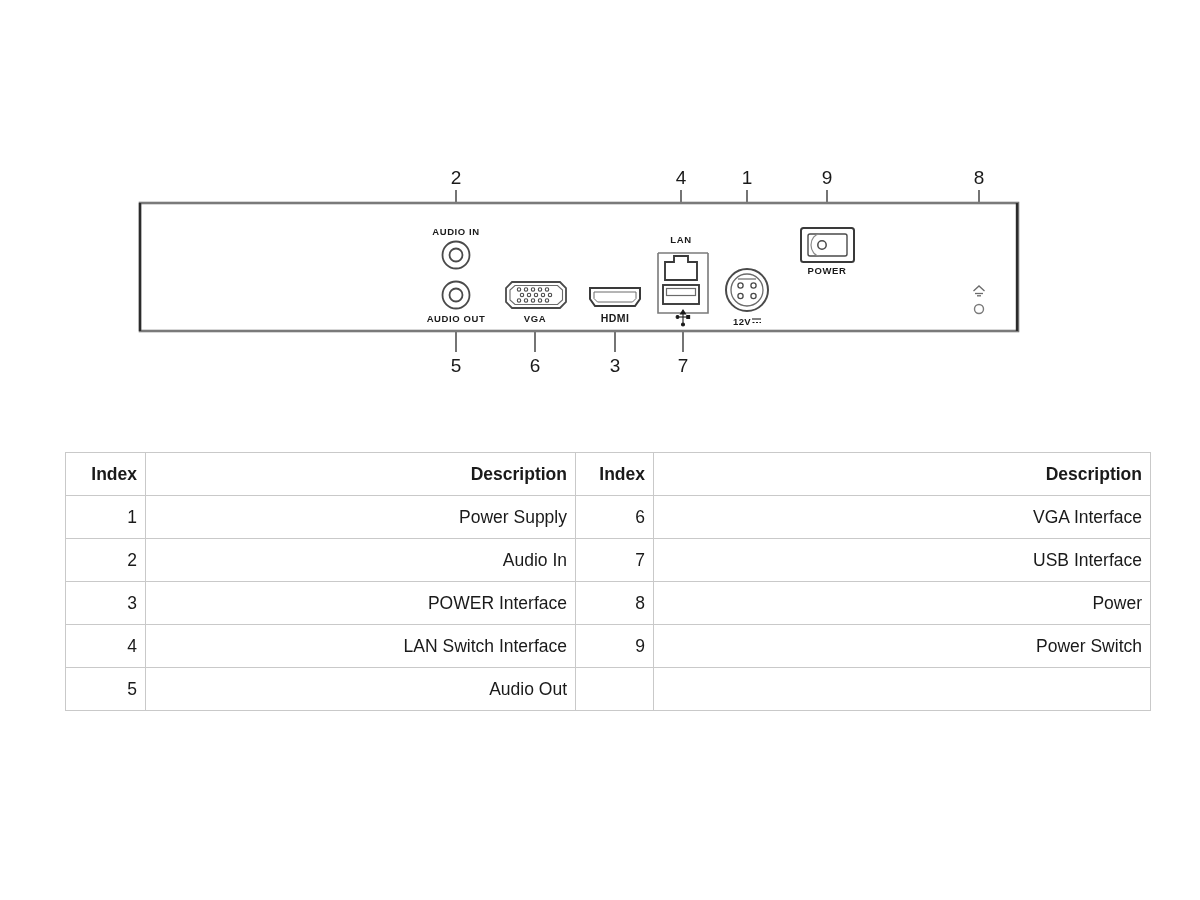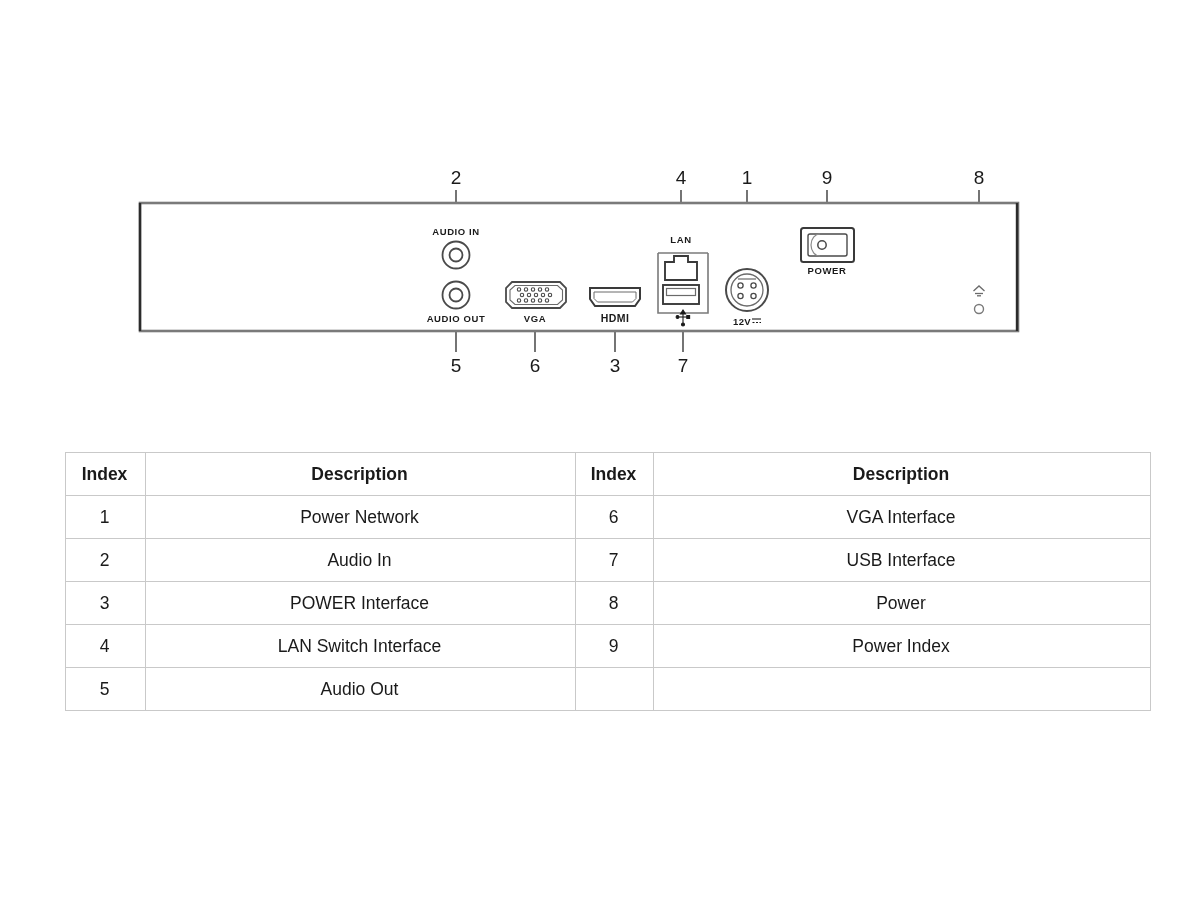--- a/index.html
+++ b/index.html
@@ -19,22 +19,22 @@
   
   #legend-table{
     position:absolute;
     left:65px; top:452px;
     width:1085px;
     border-collapse:collapse;
     table-layout:fixed;
   }
   #legend-table td,#legend-table th{
     border:1px solid #c9c9c9;
-    padding:0 16px 0 14px;
-    text-align:center;
+    padding:0 8px 0 14px;
+    text-align:right;
     vertical-align:middle;
     font-size:17.5px;
     font-weight:400;
     color:#1a1a1a;
     height:43px;
     box-sizing:border-box;
   }
   #legend-table th{
     font-weight:bold;
     font-size:17.5px;
@@ -205,41 +205,41 @@
     <tr>
       <th>Index</th>
       <th>Description</th>
       <th>Index</th>
       <th>Description</th>
     </tr>
   </thead>
   <tbody>
     <tr>
       <td class="idx">1</td>
-      <td>Power Network</td>
+      <td>Power Supply</td>
       <td class="idx">6</td>
       <td>VGA Interface</td>
     </tr>
     <tr>
       <td class="idx">2</td>
       <td>Audio In</td>
       <td class="idx">7</td>
       <td>USB Interface</td>
     </tr>
     <tr>
       <td class="idx">3</td>
       <td>POWER Interface</td>
       <td class="idx">8</td>
       <td>Power</td>
     </tr>
     <tr class="tall">
       <td class="idx">4</td>
       <td>LAN Switch Interface</td>
       <td class="idx">9</td>
-      <td>Power Index</td>
+      <td>Power Switch</td>
     </tr>
     <tr class="tall-last">
       <td class="idx">5</td>
       <td>Audio Out</td>
       <td class="idx"></td>
       <td></td>
     </tr>
   </tbody>
 </table>
 

